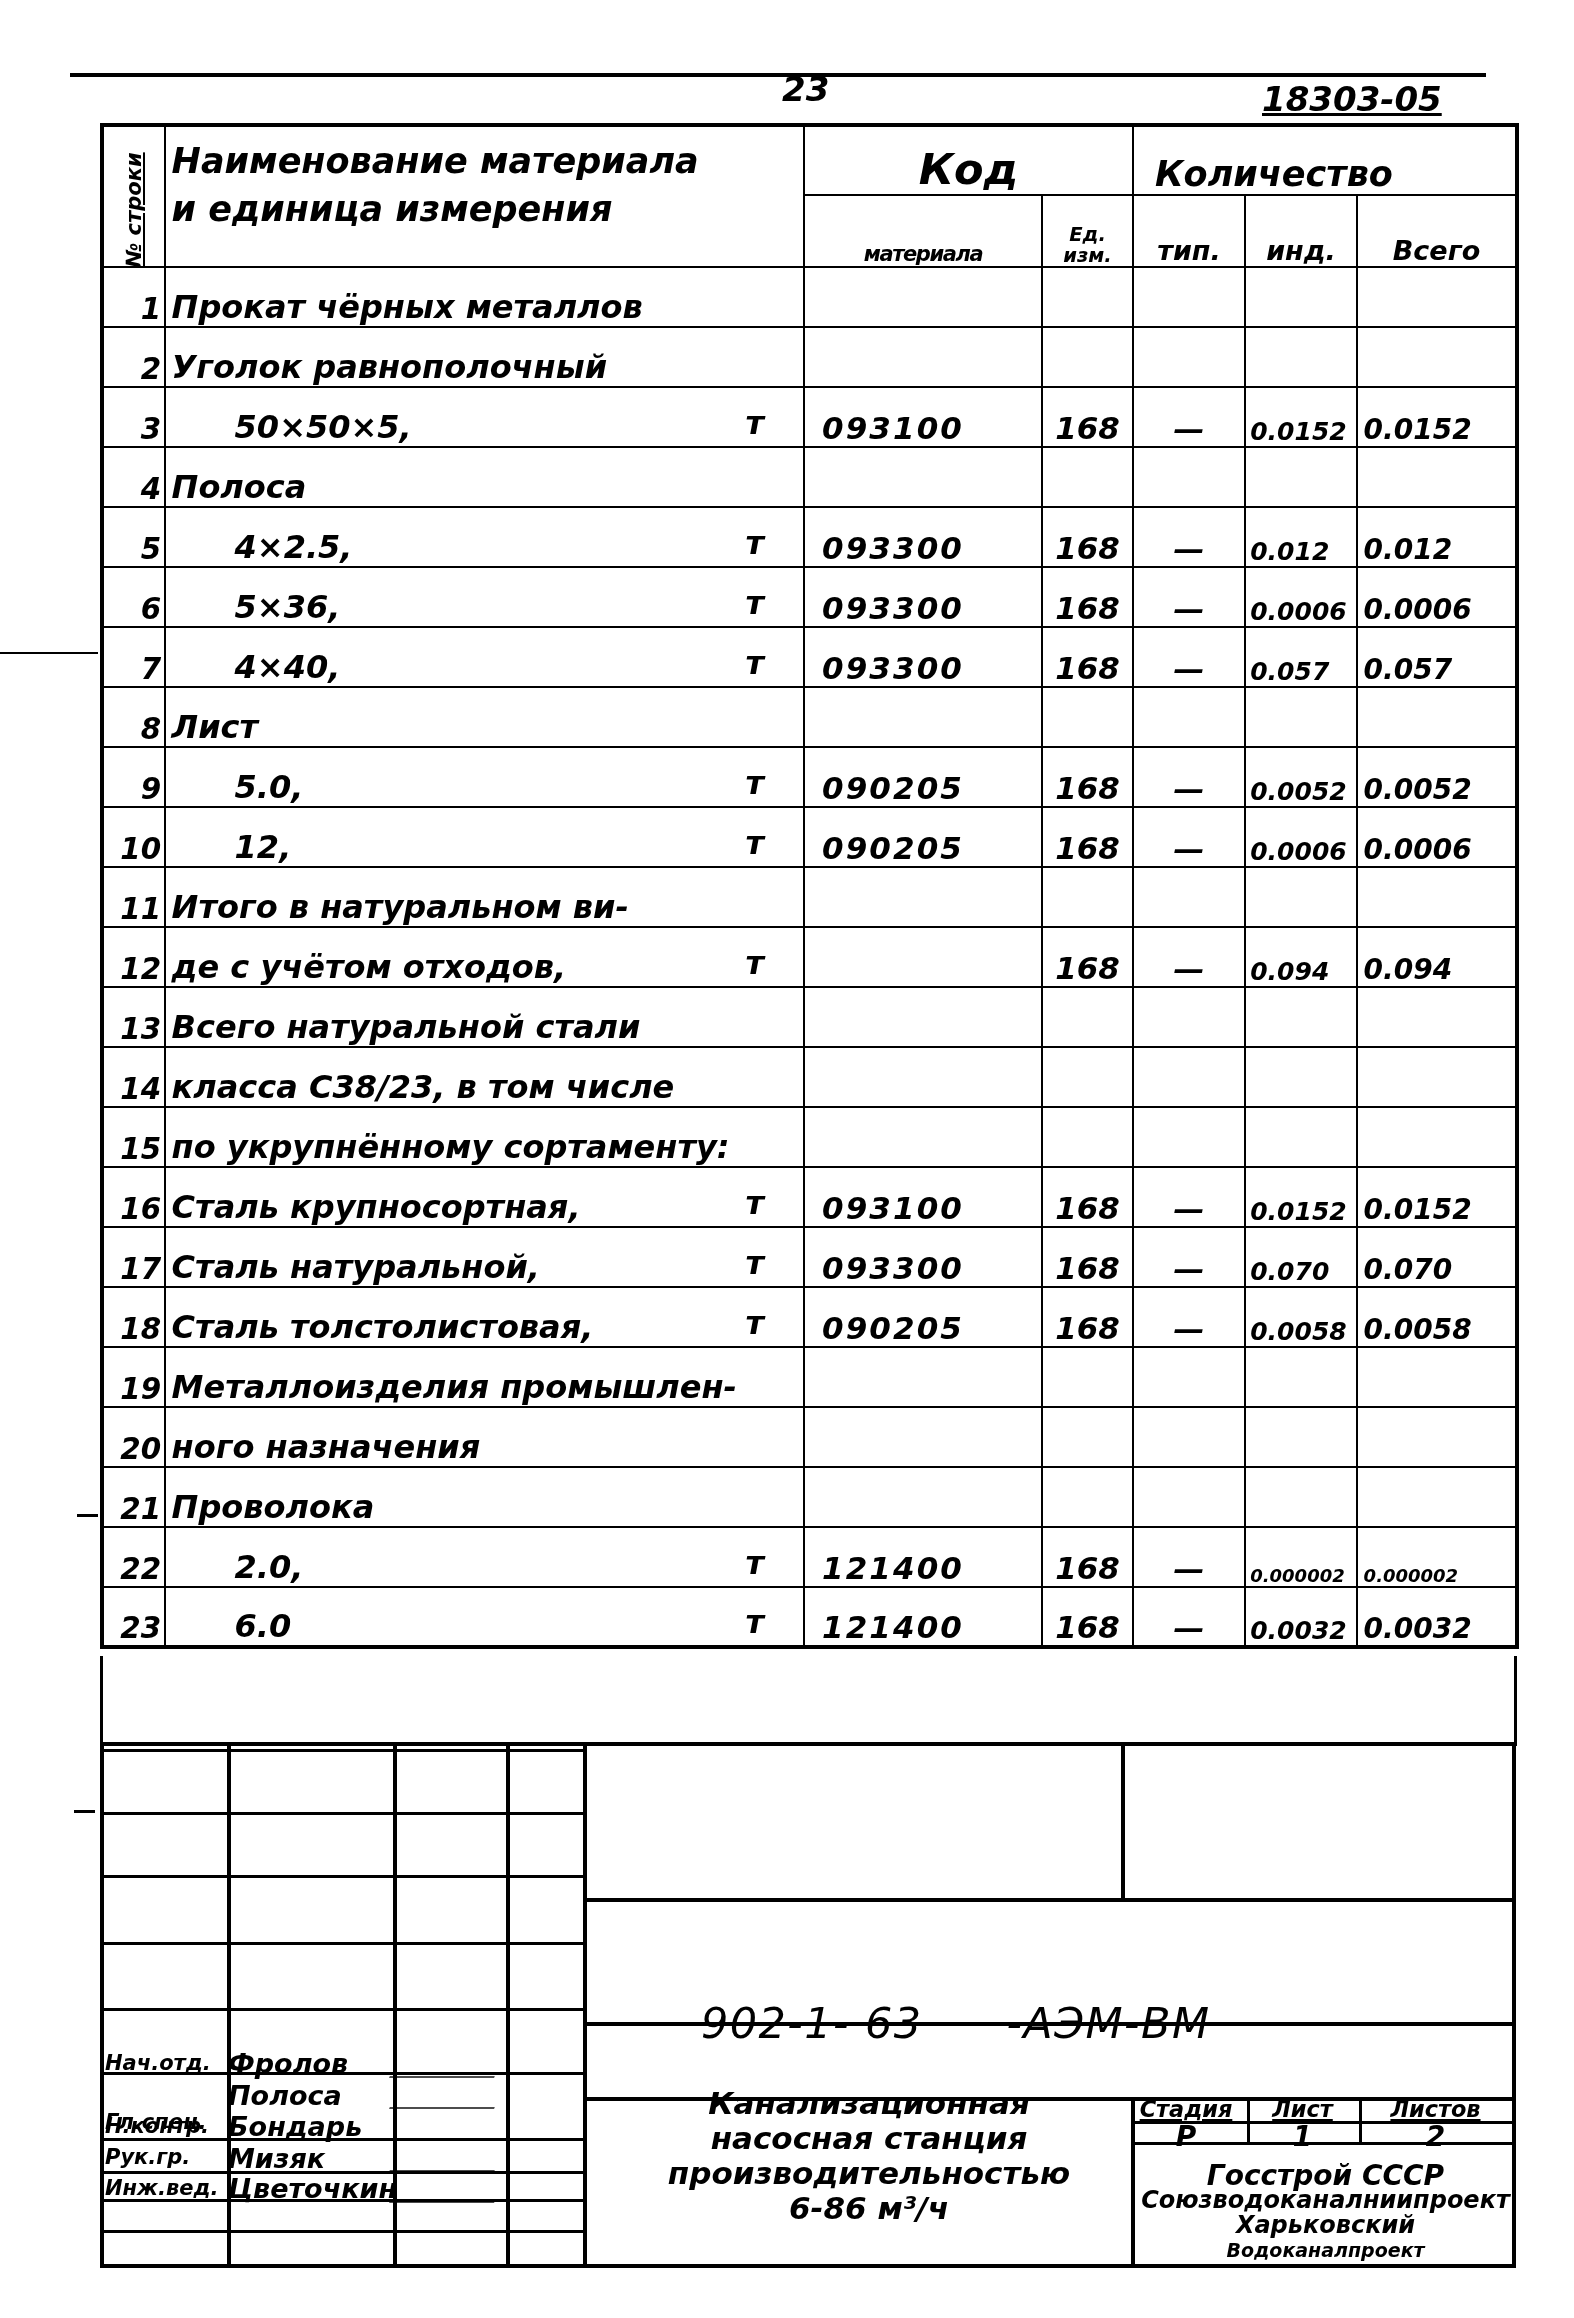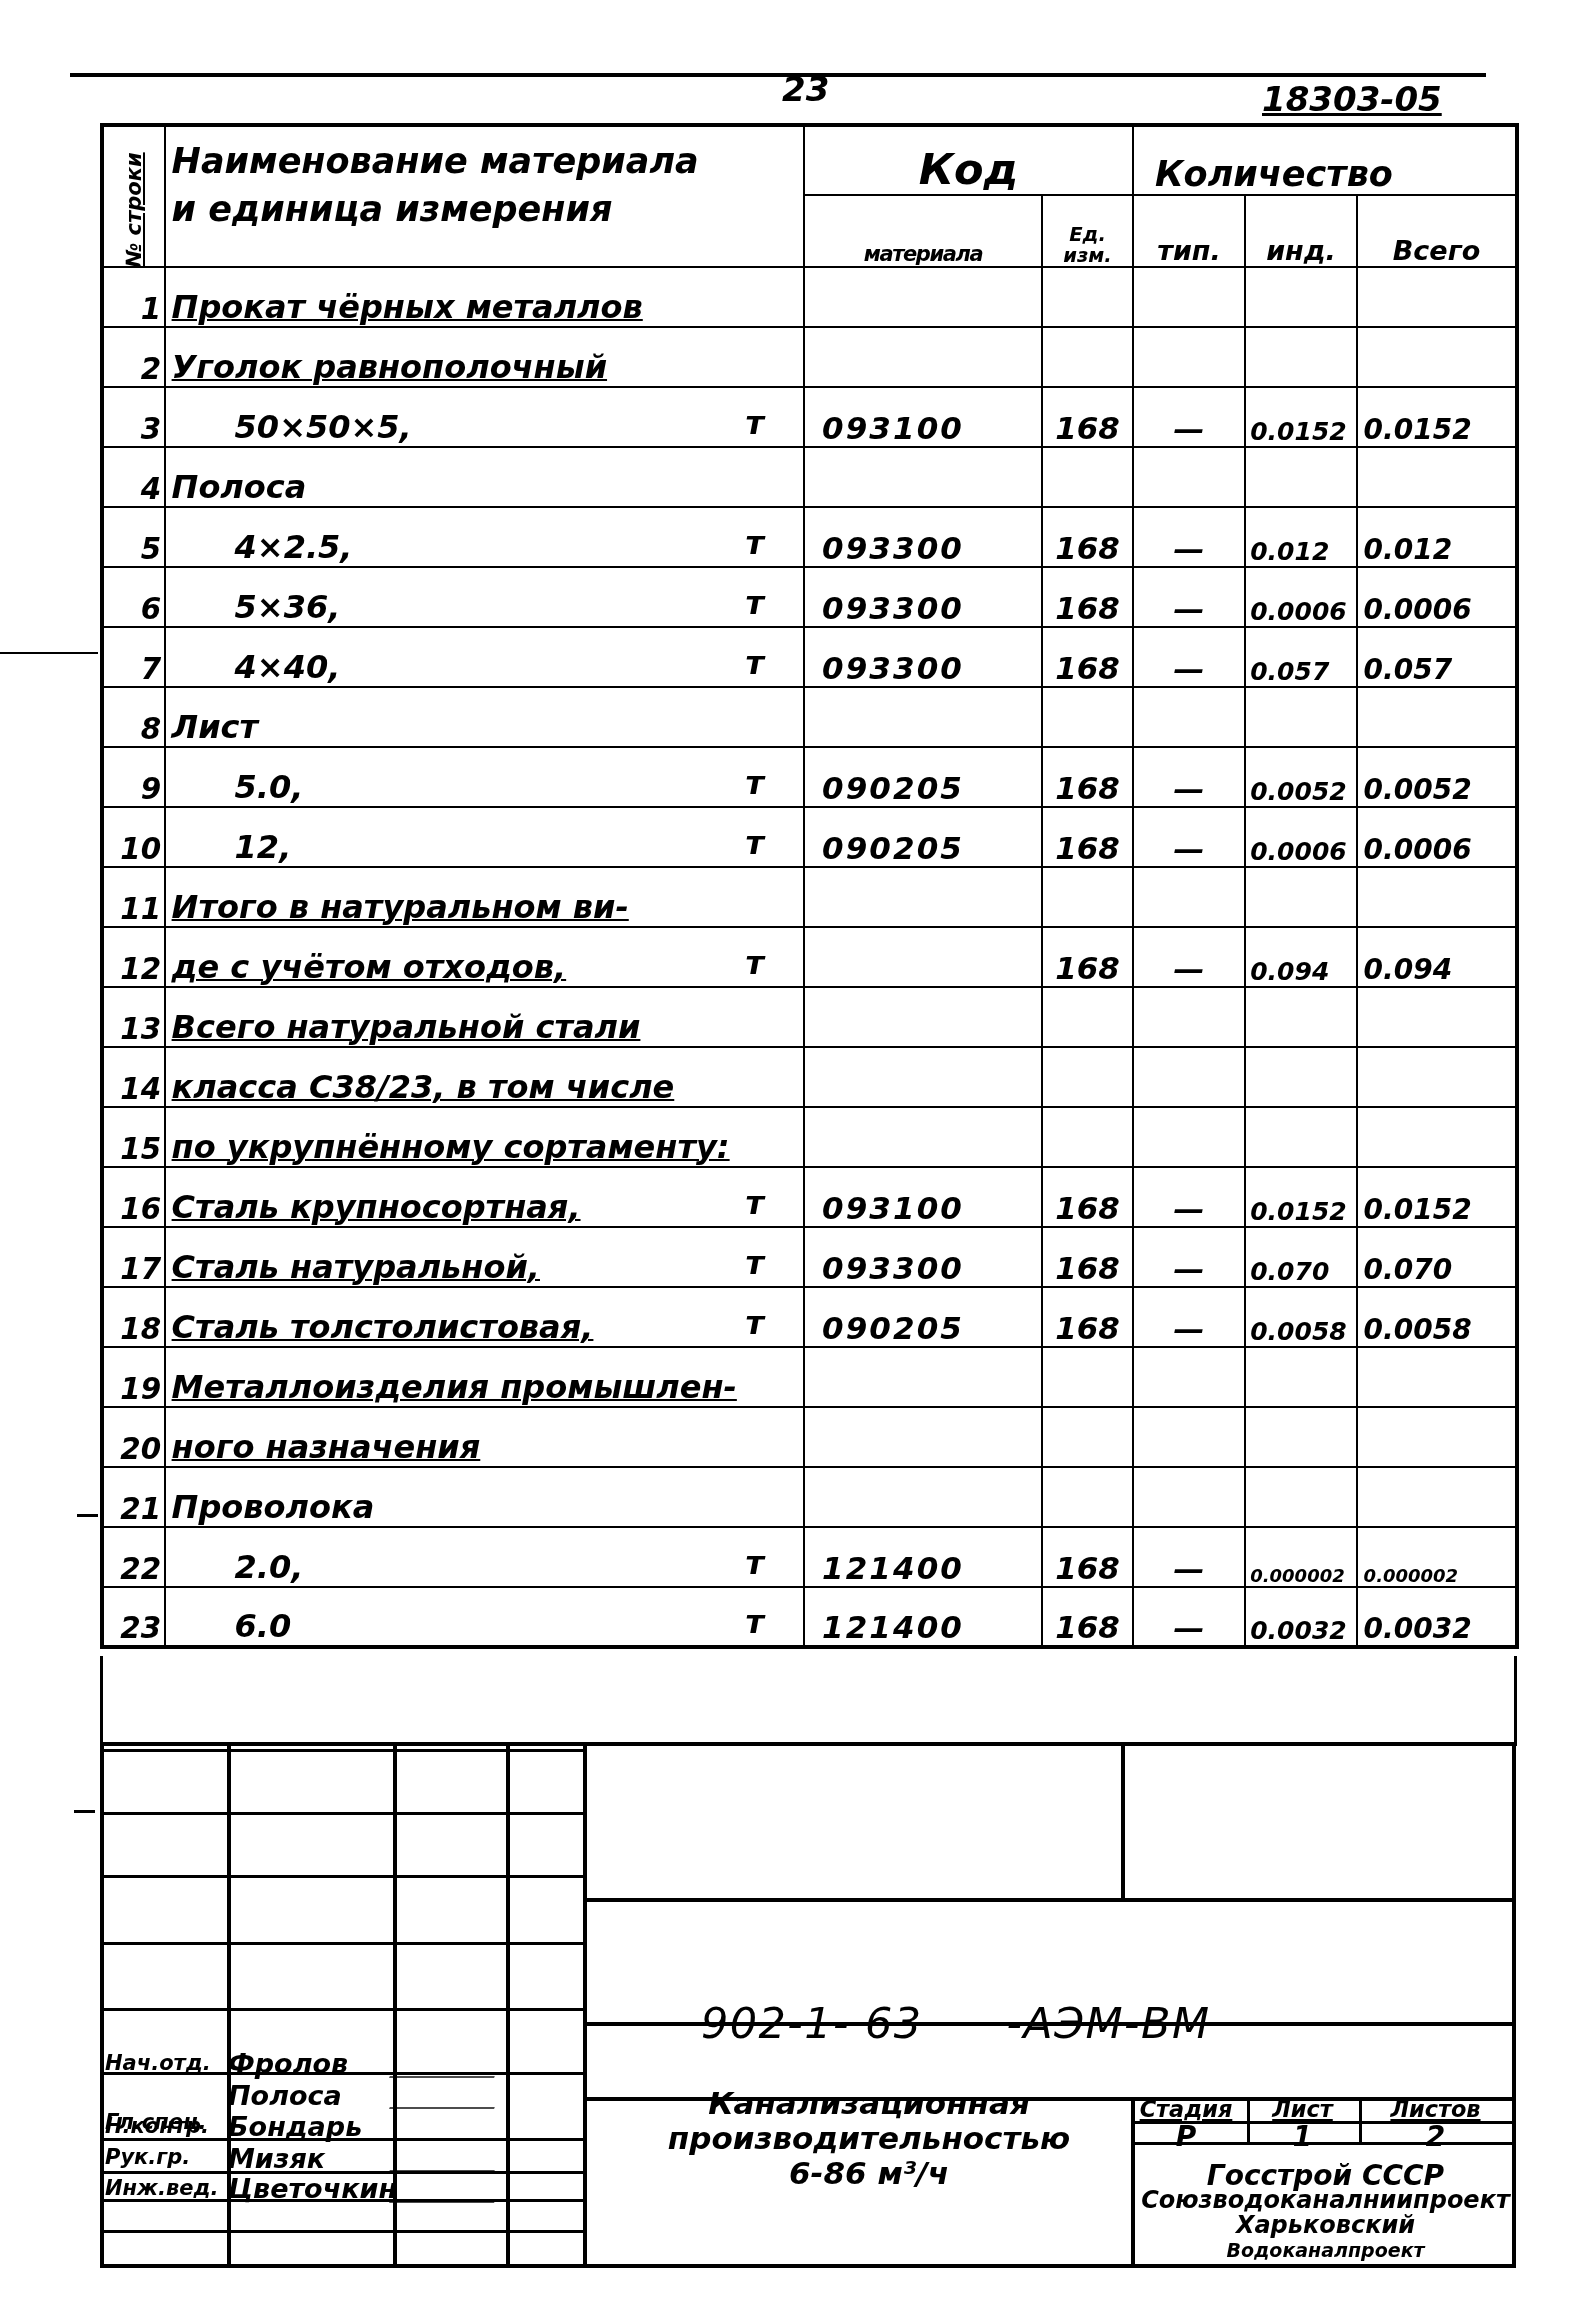--- a/index.html
+++ b/index.html
@@ -37,21 +37,21 @@
   .h-qty { font-size: 35px; text-align: left; padding-left: 21px !important; }
   .h-sub { font-size: 27px; text-align: center; height: 70px; }
   .h-sub.small { font-size: 19.6px; line-height: 21px; border-radius: 12px; }
   .h-sub.tiny { font-size: 21px; letter-spacing: -1.4px; }
 
   .spec tbody tr { height: 60px; }
   .c-num { text-align: right; font-size: 29.4px; padding: 0 2.8px !important; }
   .c-name { font-size: 32px; position: relative; }
   .c-name .unit { position: absolute; right: 39px; bottom: 4.2px; }
   .c-name .indent { padding-left: 63px; }
-  .c-name.u { text-decoration: underline; text-decoration-thickness: 2.1px; }
+  .c-name.u { text-decoration-thickness: 2.1px; }
   .c-code { font-size: 31px; text-align: left; padding-left: 17px !important; letter-spacing: 2.1px; }
   .c-unit { font-size: 31px; text-align: center; }
   .c-dash { font-size: 31px; text-align: center; }
   .c-ind { font-size: 25px; text-align: left; padding-left: 4.2px !important; }
   .c-tot { font-size: 28px; text-align: left; padding-left: 5.6px !important; }
   .c-ind.xs, .c-tot.xs { font-size: 18px; }
 
   
   .empty-band { left: 100px; top: 1656px; width: 1411px; height: 86px; border: 3.5px solid #000; border-top: none; border-bottom: 4.9px solid #000; }
   .tb-cell { position: absolute; font-style: oblique; font-weight: bold; }
@@ -402,20 +402,21 @@
 
   <div>
     <div class="tb-cell tb-sign" style="left: 105px; top: 2176px; width: 119px;">Инж.вед.</div>
     <div class="tb-cell tb-name" style="left: 228px; top: 2173px; width: 161px;">Цветочкин</div>
     <div class="tb-cell tb-sign" style="left: 394px; top: 2176px; width: 105px; height: 25px; border-bottom: 2.1px solid rgb(0, 0, 0); transform: skewX(-20deg); opacity: 0.7;"></div>
   </div>
 </div>
 
 <div class="abs project-title">
   <div>Канализационная</div>
+  <div>насосная станция</div>
   <div>производительностью</div>
   <div>6-86 м³/ч</div>
 </div>
 
 <div class="abs tb-cell stage-h" style="left:1130px; top:2096px; width:112px;">Стадия</div>
 <div class="abs tb-cell stage-h" style="left:1247px; top:2096px; width:111px;">Лист</div>
 <div class="abs tb-cell stage-h" style="left:1359px; top:2096px; width:153px;">Листов</div>
 <div class="abs tb-cell stage-v" style="left:1130px; top:2120px; width:112px;">Р</div>
 <div class="abs tb-cell stage-v" style="left:1247px; top:2120px; width:111px;">1</div>
 <div class="abs tb-cell stage-v" style="left:1359px; top:2120px; width:153px;">2</div>

